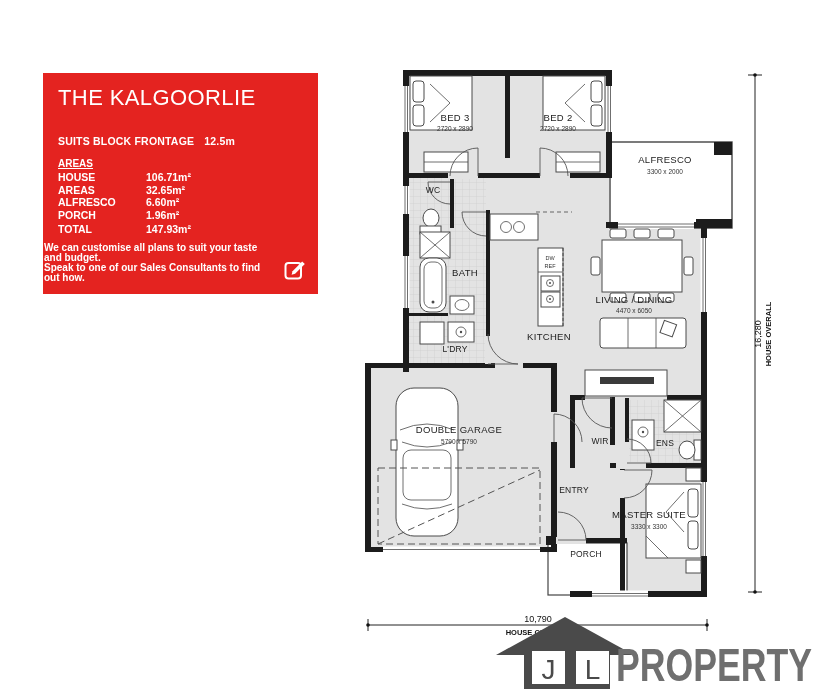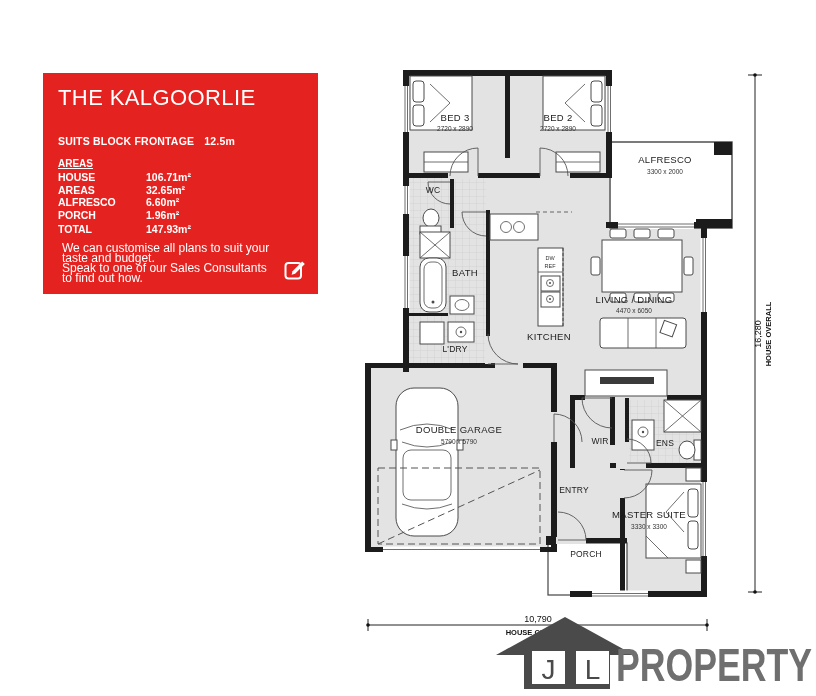--- a/index.html
+++ b/index.html
@@ -9,22 +9,22 @@
   .panel{position:absolute;left:43px;top:73px;width:275px;height:221px;
          background:#e42320;color:#ffffff;box-sizing:border-box;padding:13px 15px;}
   .panel .title{font-size:22px;font-weight:normal;letter-spacing:.4px;line-height:24px;}
   .panel .subtitle{font-size:13px;font-weight:bold;margin-top:6px;letter-spacing:.3px;}
   .panel .frontage{font-size:10.5px;font-weight:bold;margin-top:25px;letter-spacing:.2px;}
   .panel .frontage .val{margin-left:10px;}
   .panel .areas-head{font-size:10px;font-weight:bold;text-decoration:underline;margin-top:11px;}
   .panel .areas{margin-top:2px;font-size:10.5px;font-weight:bold;}
   .panel .arow{display:grid;grid-template-columns:88px auto;line-height:12.5px;}
   .panel .arow.total{margin-top:2px;}
-  .panel .footer{position:absolute;left:19px;bottom:11px;right:48px;
-                 font-size:12px;line-height:10px;font-weight:normal;}
+  .panel .footer{position:absolute;left:1px;bottom:11px;right:48px;
+                 font-size:10px;line-height:10px;font-weight:bold;}
   .panel .edit-ic{position:absolute;right:11px;bottom:12px;width:24px;height:24px;}
   
   svg text{font-family:"Liberation Sans",sans-serif;}
   .room{font-size:9.5px;fill:#1b1b1b;letter-spacing:.3px;}
   .room-sm{font-size:8.5px;fill:#1b1b1b;letter-spacing:.2px;}
   .dims{font-size:6.5px;fill:#333333;}
   .tiny{font-size:5.5px;fill:#333333;}
   .dimtxt{font-size:9px;fill:#111111;}
   .dimlbl{font-size:7.5px;font-weight:bold;fill:#111111;}
   .wall{fill:#1c1c1c;}

